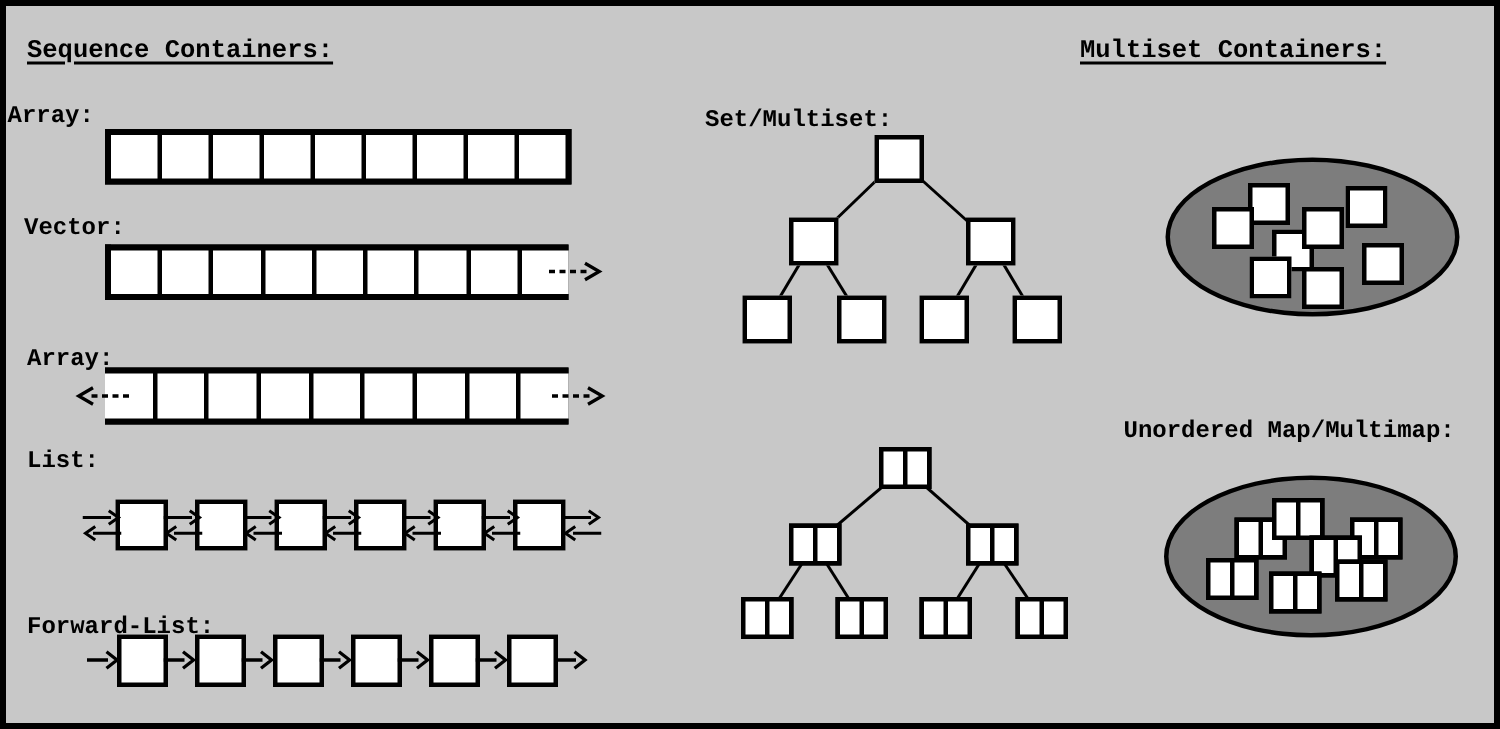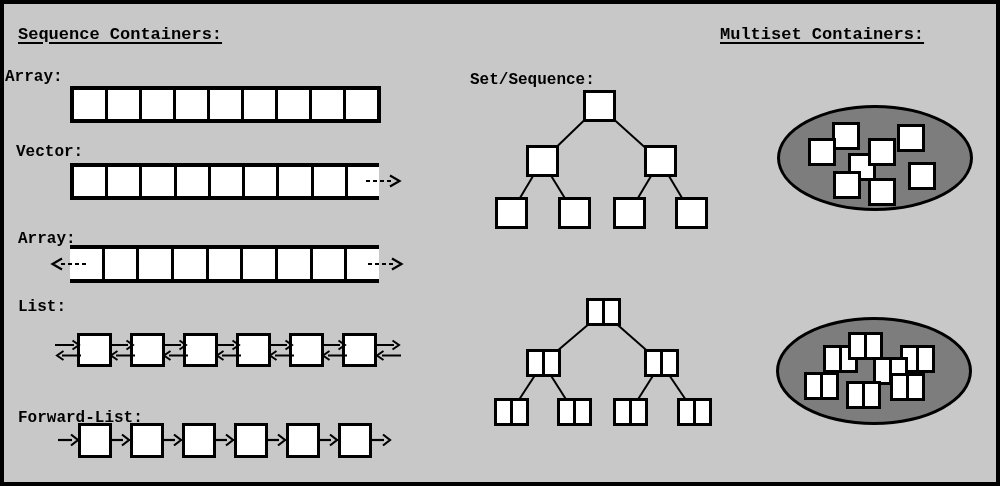--- a/index.html
+++ b/index.html
@@ -60,21 +60,22 @@
 <div class="canvas" id="canvas">
 
   <div class="heading" id="h-seq">Sequence Containers:</div>
   <div class="heading" id="h-unord">Multiset Containers:</div>
 
   <div class="rlabel" id="lb-array">Array:</div>
   <div class="rlabel" id="lb-vector">Vector:</div>
   <div class="rlabel" id="lb-deque">Array:</div>
   <div class="rlabel" id="lb-list">List:</div>
   <div class="rlabel" id="lb-fwd">Forward-List:</div>
-  <div class="rlabel" id="lb-set">Set/Sequence:</div>
+  <div class="rlabel" id="lb-set">Set/Multiset:</div>
+  <div class="rlabel" id="lb-umap">Unordered Map/Multimap:</div>
 
   <div class="channel" id="array-cells">
       <div class="cell"></div>
       <div class="cell"></div>
       <div class="cell"></div>
       <div class="cell"></div>
       <div class="cell"></div>
       <div class="cell"></div>
       <div class="cell"></div>
       <div class="cell"></div>

